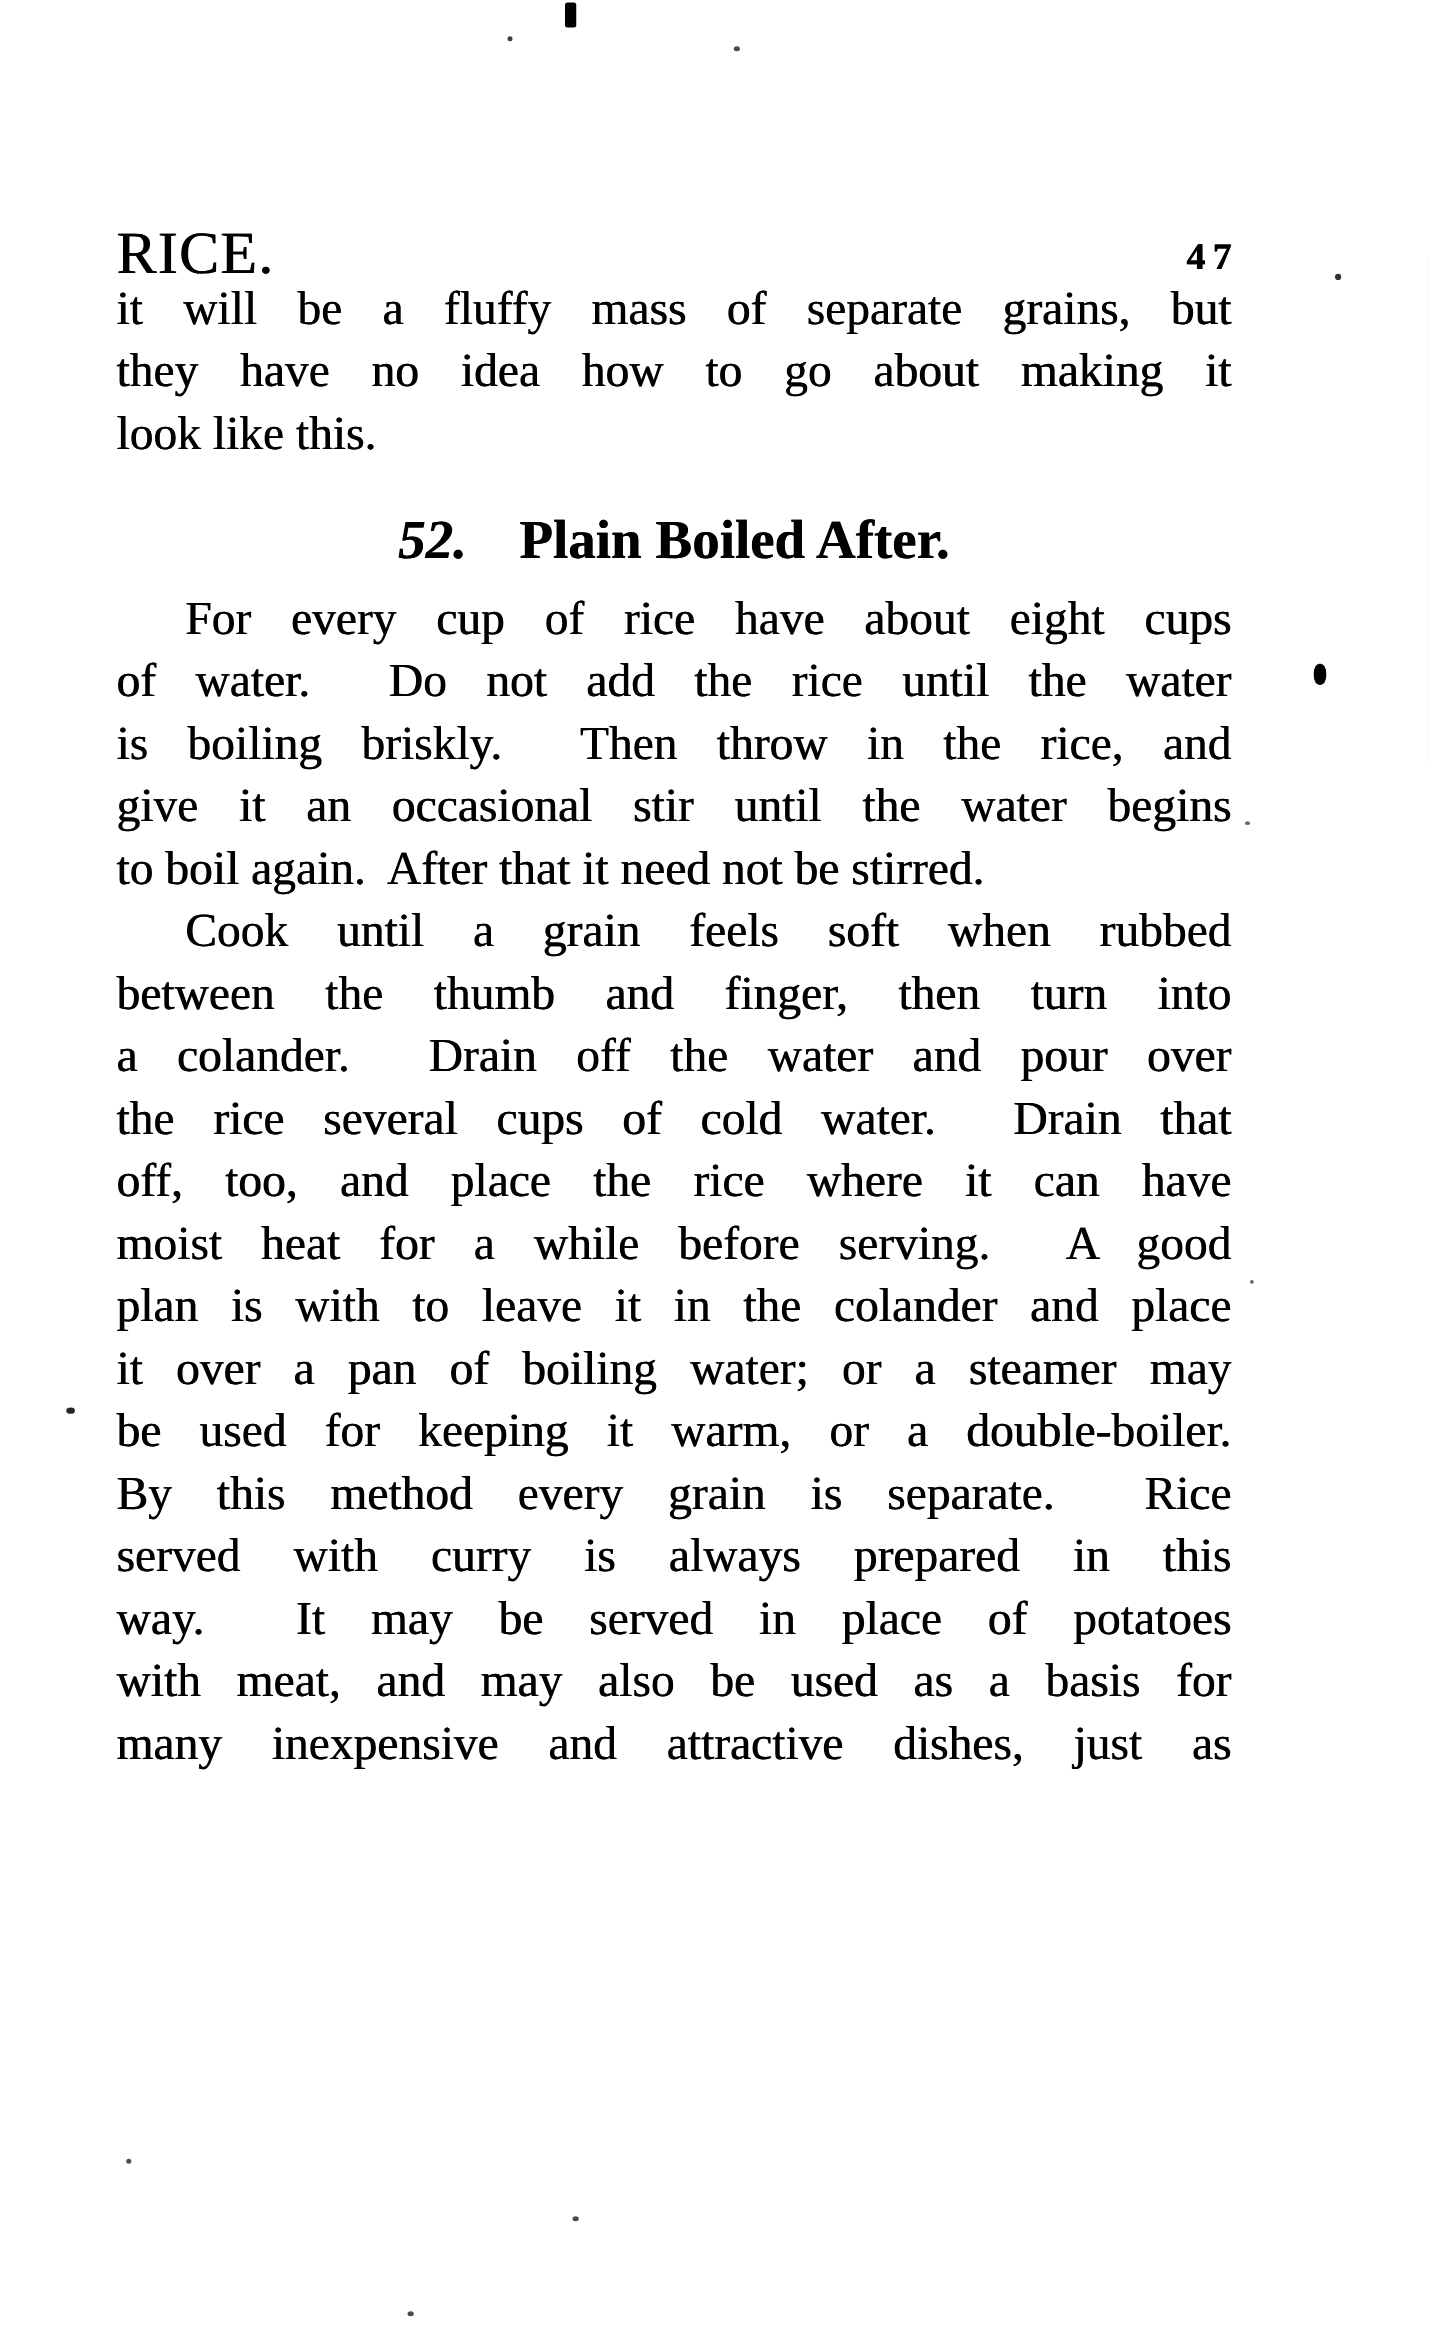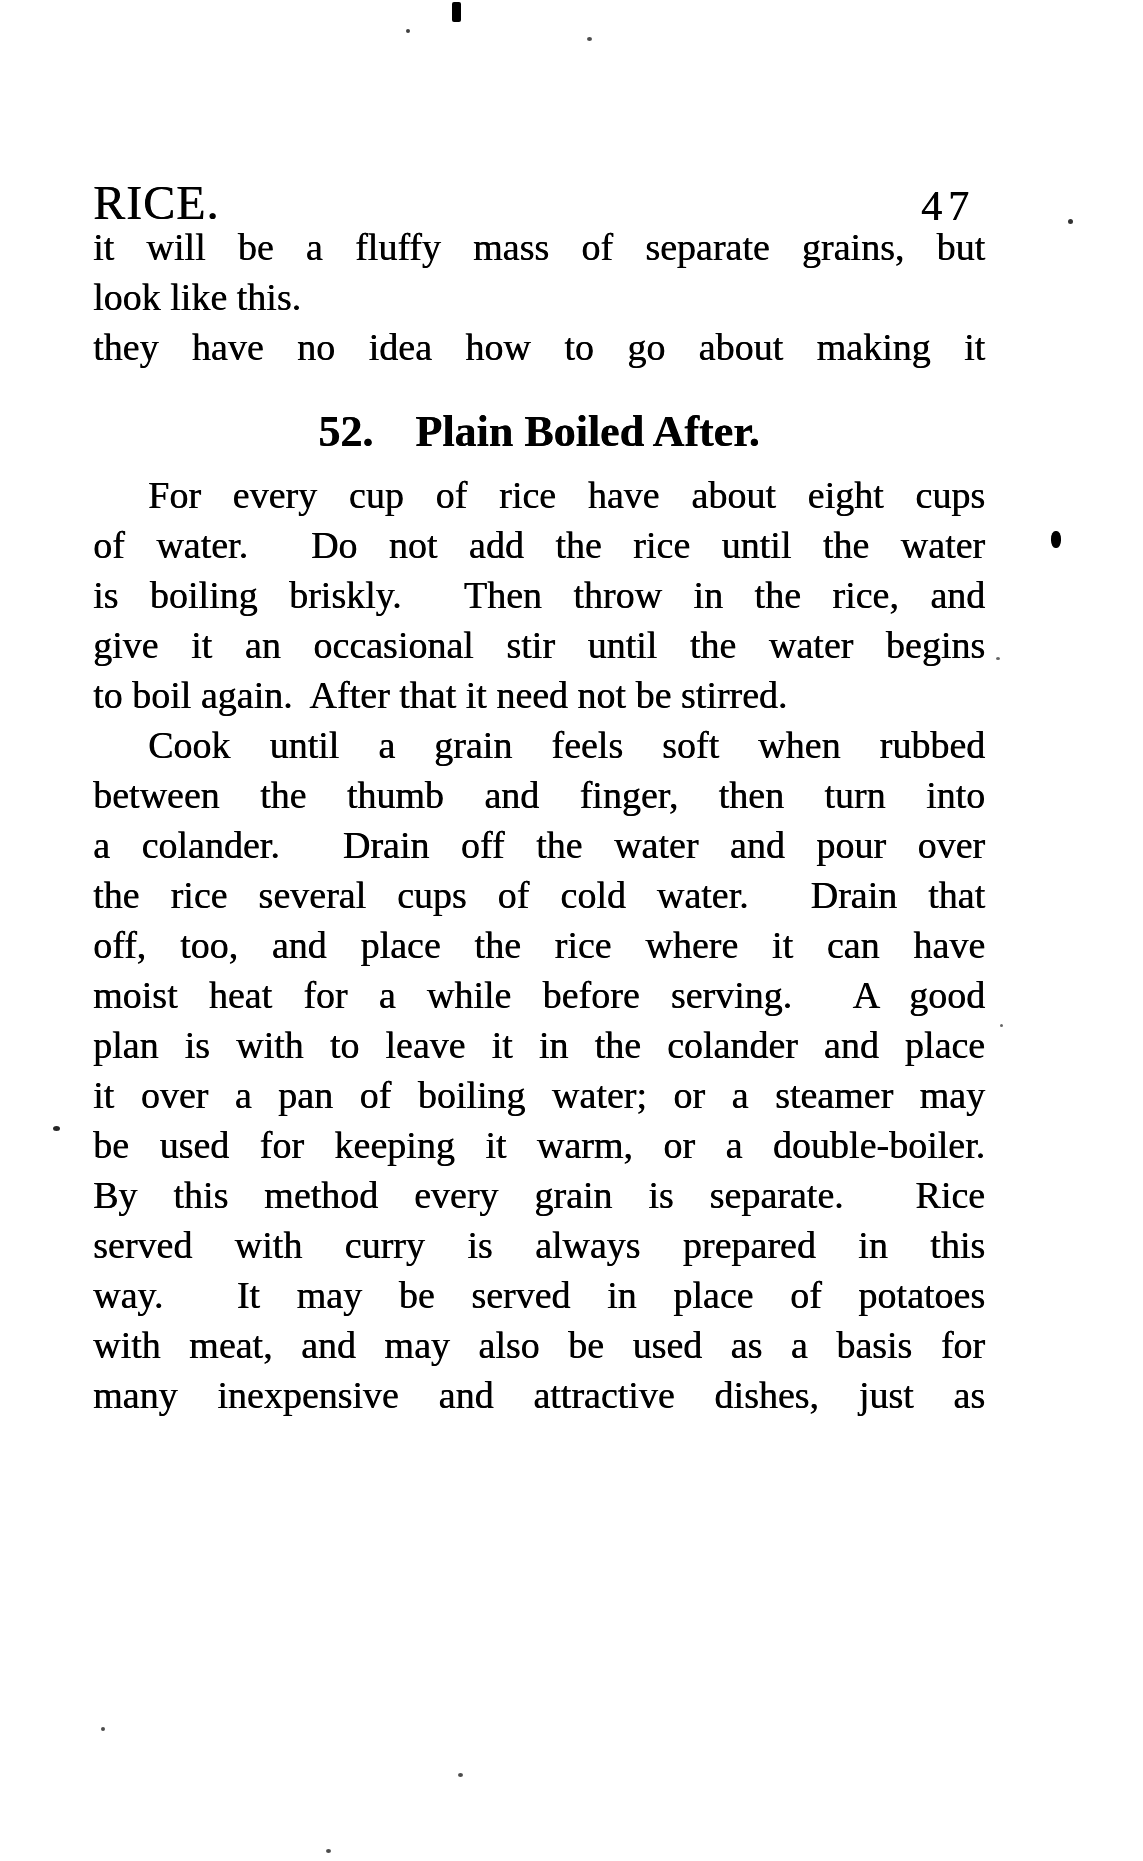--- a/index.html
+++ b/index.html
@@ -15,23 +15,24 @@
   .header{
     position:absolute;left:93px;top:134px;width:892px;height:54px;
     text-align:left;
     margin-top:42px;
   }
   .running-head{
     font-size:48px;line-height:54px;letter-spacing:1px;
     text-shadow:0.6px 0 0 currentColor;
   }
   .page-num{
-    position:absolute;right:16px;top:3px;
-    font-size:42px;line-height:54px;letter-spacing:6px;margin-right:-6px;
+    position:absolute;right:0;top:3px;
+    font-size:30px;line-height:54px;letter-spacing:6px;margin-right:-6px;
     text-shadow:0.6px 0 0 currentColor;
+    font-weight:bold;
   }
   
   .content{
     position:absolute;left:93px;top:222px;width:892px;
     font-size:38px;line-height:50px;
     text-shadow:0.5px 0 0 currentColor;
   }
   .para{margin:0;}
   .line{
     text-align:justify;
@@ -40,21 +41,21 @@
   }
   .line.lastline{text-align-last:left;}
   .line.indent{text-indent:55px;}
   .heading{
     text-align:center;
     font-weight:bold;
     font-size:44px;line-height:52px;
     margin:34px 0 12px 0;
     text-shadow:0.4px 0 0 currentColor;
   }
-  .heading .hnum{margin-right:42px;}
+  .heading .hnum{margin-right:42px;font-style:italic;}
   
   .artifact{position:absolute;background:#000;}
   .a1{left:452px;top:2px;width:9px;height:20px;border-radius:2px;}
   .a2{left:406px;top:29px;width:4px;height:4px;border-radius:50%;opacity:.75;}
   .a3{left:587px;top:37px;width:5px;height:4px;border-radius:50%;opacity:.7;}
   .a4{left:1068px;top:219px;width:5px;height:5px;border-radius:50%;opacity:.8;}
   .a5{left:1051px;top:531px;width:10px;height:17px;border-radius:45%;}
   .a6{left:996px;top:657px;width:4px;height:3px;border-radius:50%;opacity:.6;}
   .a7{left:53px;top:1126px;width:7px;height:5px;border-radius:50%;opacity:.85;}
   .a8{left:1000px;top:1024px;width:3px;height:3px;border-radius:50%;opacity:.6;}
@@ -68,22 +69,22 @@
 <div class="page">
 
   <div class="header">
     <span class="running-head">RICE.</span>
     <span class="page-num">47</span>
   </div>
 
   <div class="content">
       <div class="para">
         <div class="line">it will be a fluffy mass of separate grains, but</div>
+        <div class="line">they have no idea how to go about making it</div>
         <div class="line lastline">look like this.</div>
-        <div class="line">they have no idea how to go about making it</div>
       </div>
       <div class="heading"><span class="hnum">52.</span><span>Plain Boiled After.</span></div>
       <div class="para">
         <div class="line indent">For every cup of rice have about eight cups</div>
         <div class="line">of water.&nbsp; Do not add the rice until the water</div>
         <div class="line">is boiling briskly.&nbsp; Then throw in the rice, and</div>
         <div class="line">give it an occasional stir until the water begins</div>
         <div class="line lastline">to boil again.&nbsp; After that it need not be stirred.</div>
       </div>
       <div class="para">

